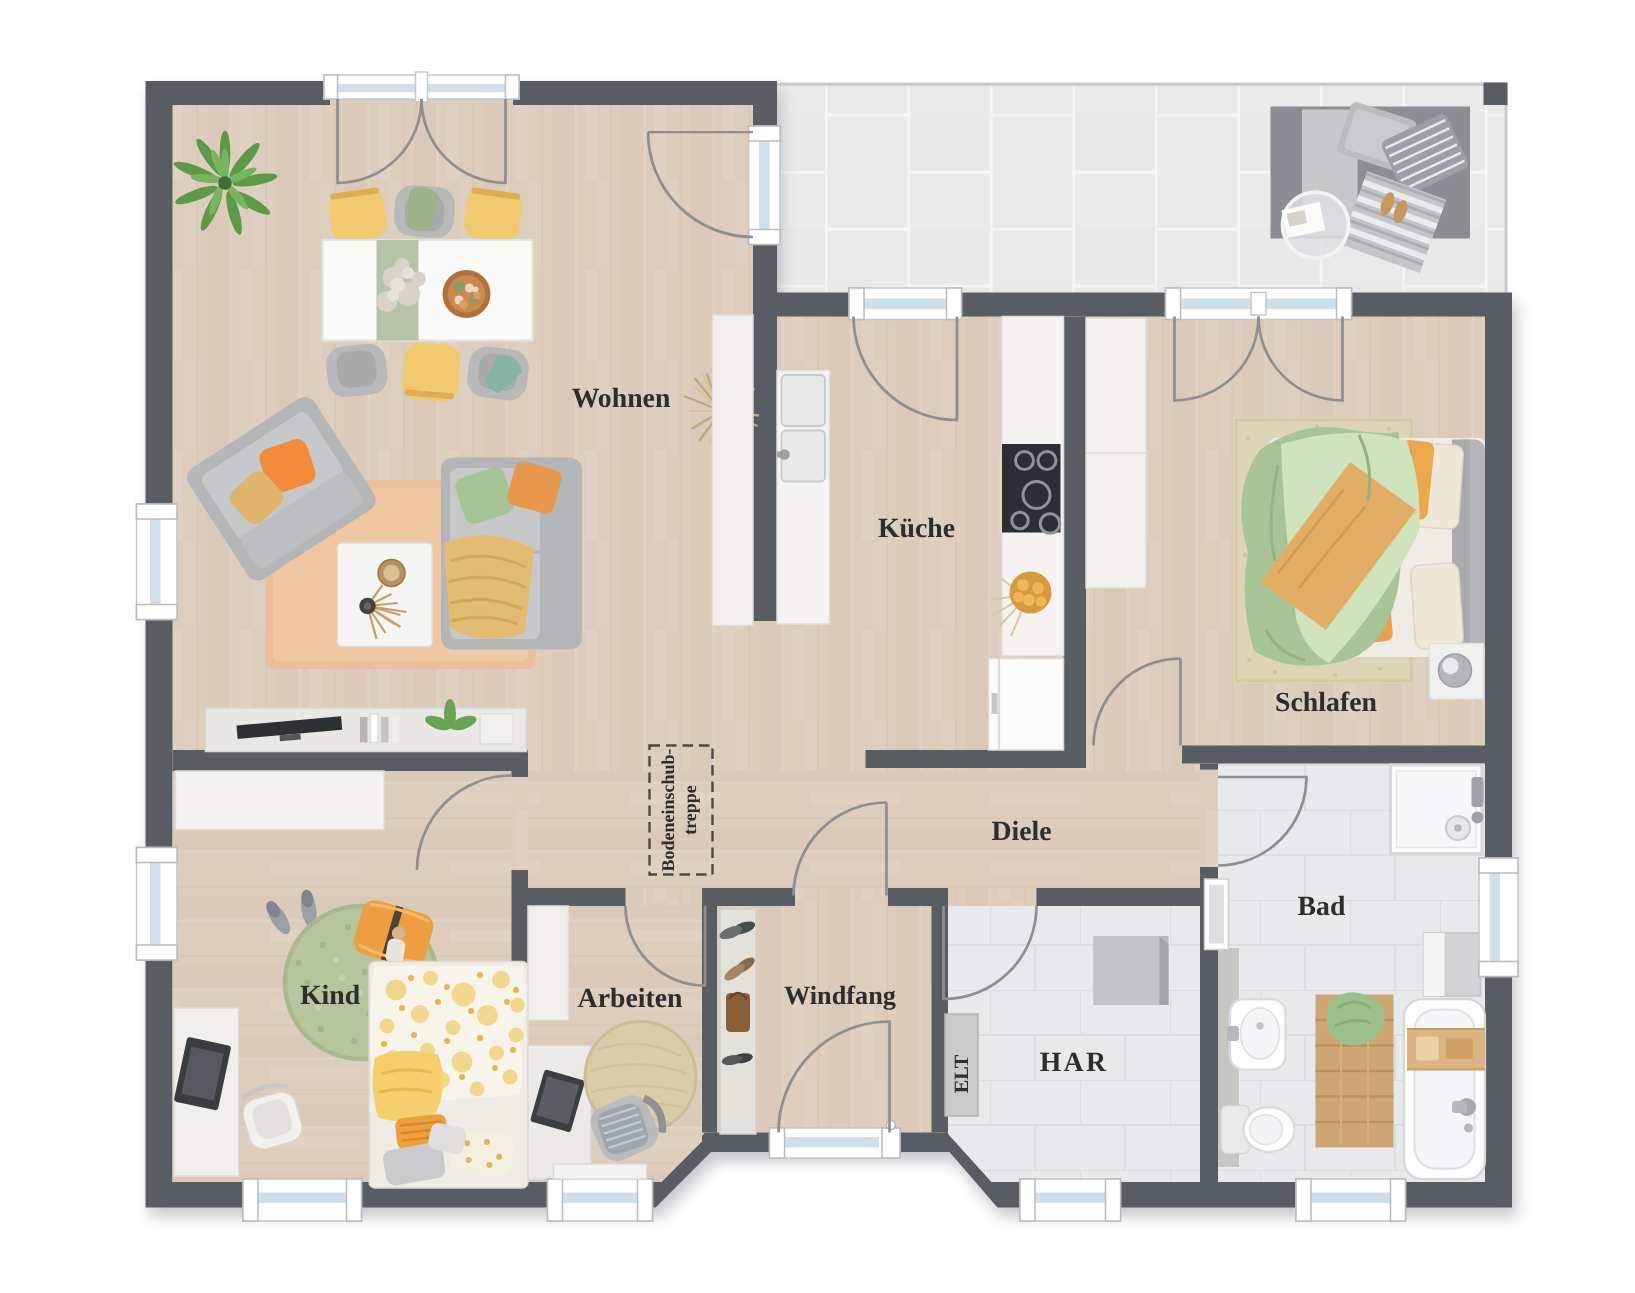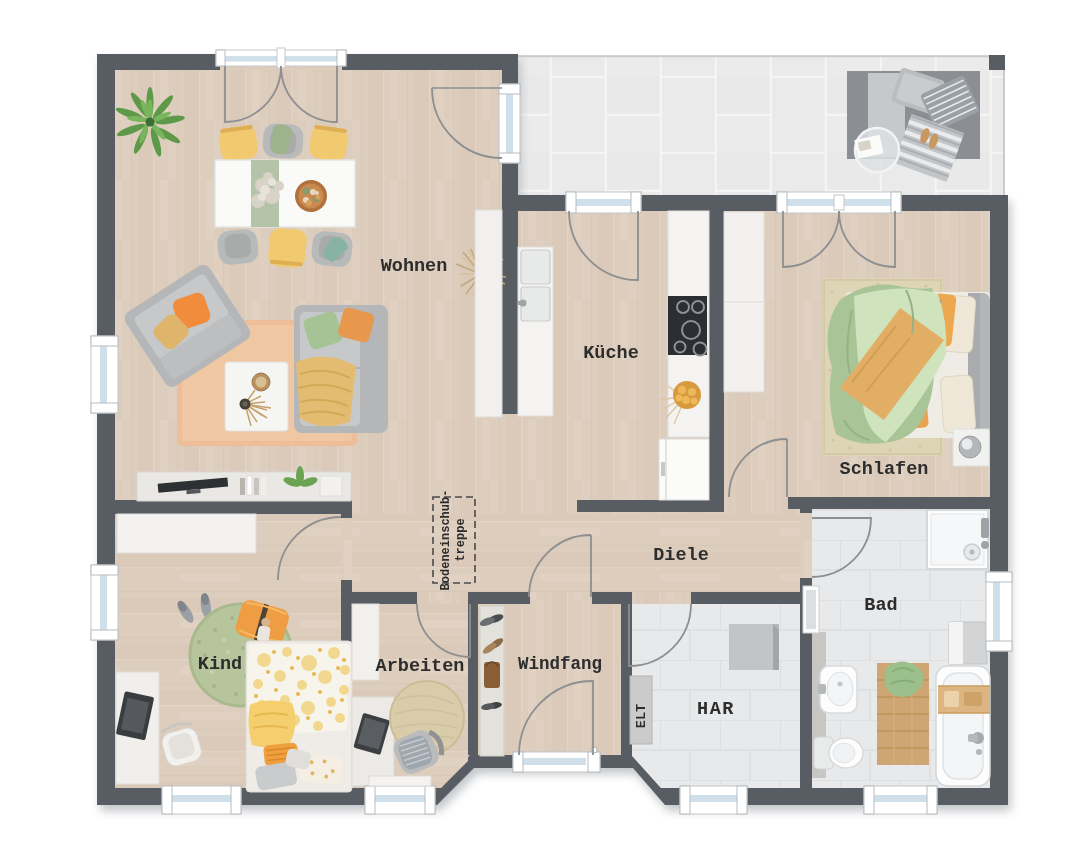--- a/index.html
+++ b/index.html
@@ -1,16 +1,16 @@
 <!DOCTYPE html>
 <html><head>
 <meta charset="utf-8">
 <style>
 html,body{margin:0;padding:0;background:#ffffff;}
-#wrap{width:1090px;height:862px;position:relative;font-family:Liberation Mono, monospace;}
+#wrap{width:1090px;height:862px;position:relative;font-family:Liberation Serif, serif;}
 svg{display:block;}
 </style>
 </head>
 <body>
 <div id="wrap">
 <svg width="1090" height="862" viewBox="0 0 1090 862">
 <defs>
 <pattern id="woodV" width="46" height="120" patternUnits="userSpaceOnUse">
   <rect width="46" height="120" fill="#ddcdbd"></rect>
   <rect x="0" width="15" height="120" fill="#dbcaba"></rect>

